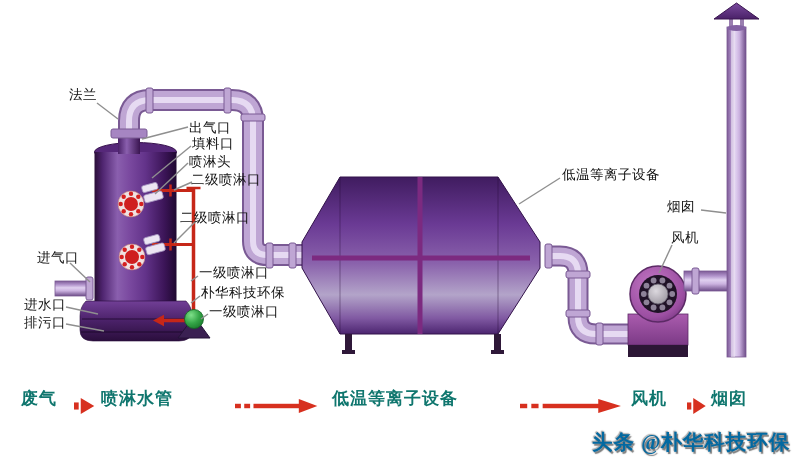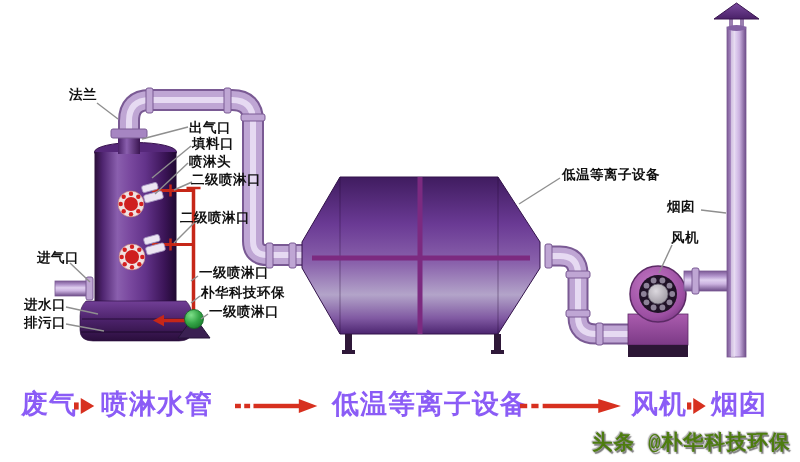--- a/index.html
+++ b/index.html
@@ -2,36 +2,36 @@
 <html><head>
 <meta charset="utf-8">
 <style>
   html,body{margin:0;padding:0;background:#fff;}
   #stage{
     position:relative;width:800px;height:462px;background:#ffffff;overflow:hidden;
     font-family:"DejaVu Sans",sans-serif;
   }
   #diagram-svg{position:absolute;left:0;top:0;}
   .lbl{
-    position:absolute;font-size:13.5px;font-weight:bold;color:#101010;
+    position:absolute;font-size:13.5px;font-weight:normal;color:#101010;
     white-space:nowrap;line-height:1.1;letter-spacing:.5px;
     font-family:"DejaVu Serif","DejaVu Sans",serif;
   }
   .flow-text{
-    position:absolute;font-size:27px;font-weight:bold;color:#8b5cf6;
+    position:absolute;font-size:17px;font-weight:bold;color:#0f766e;
     white-space:nowrap;letter-spacing:1px;line-height:1;
     font-family:"DejaVu Serif","DejaVu Sans",serif;top:390px;
   }
   .flow-arrow{position:absolute;top:398px;height:16px;display:block;}
   .flow-arrow svg{display:block;width:100%;height:100%;}
   #watermark{
     position:absolute;left:592px;top:428px;font-size:20.5px;font-weight:bold;
-    color:#4d7c0f;white-space:nowrap;letter-spacing:1px;
+    color:#0369a1;white-space:nowrap;letter-spacing:1px;
     text-shadow:1.5px 1.5px 1px #7c7c7c,-1px -1px 1px #ababab,0 0 2px #999;
-    font-family:Liberation Mono, monospace;
+    font-family:Liberation Serif, serif;
   }
 </style>
 </head>
 <body>
 
 <div id="stage">
 
   <svg id="diagram-svg" width="800" height="462" viewBox="0 0 800 462">
     <defs>
       <linearGradient id="gradTower" x1="0" y1="0" x2="1" y2="0">

